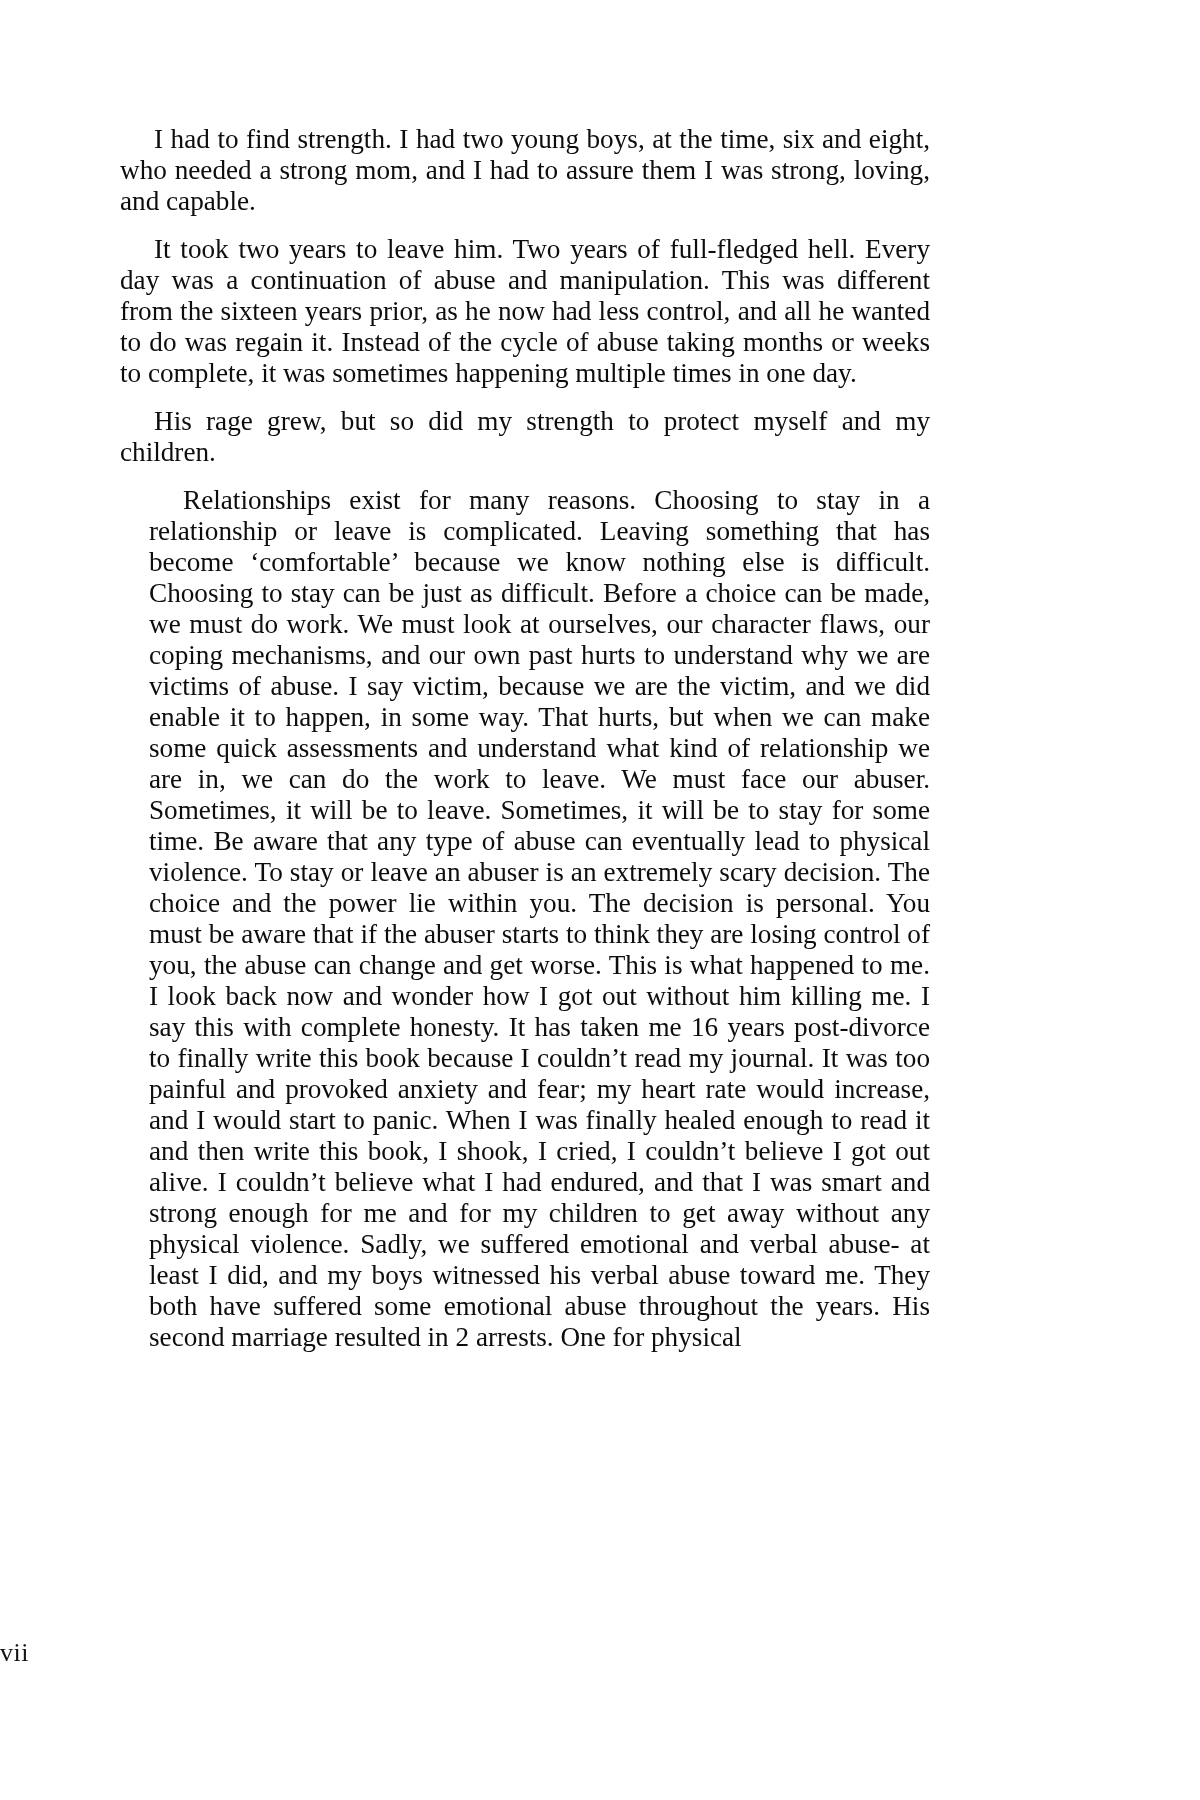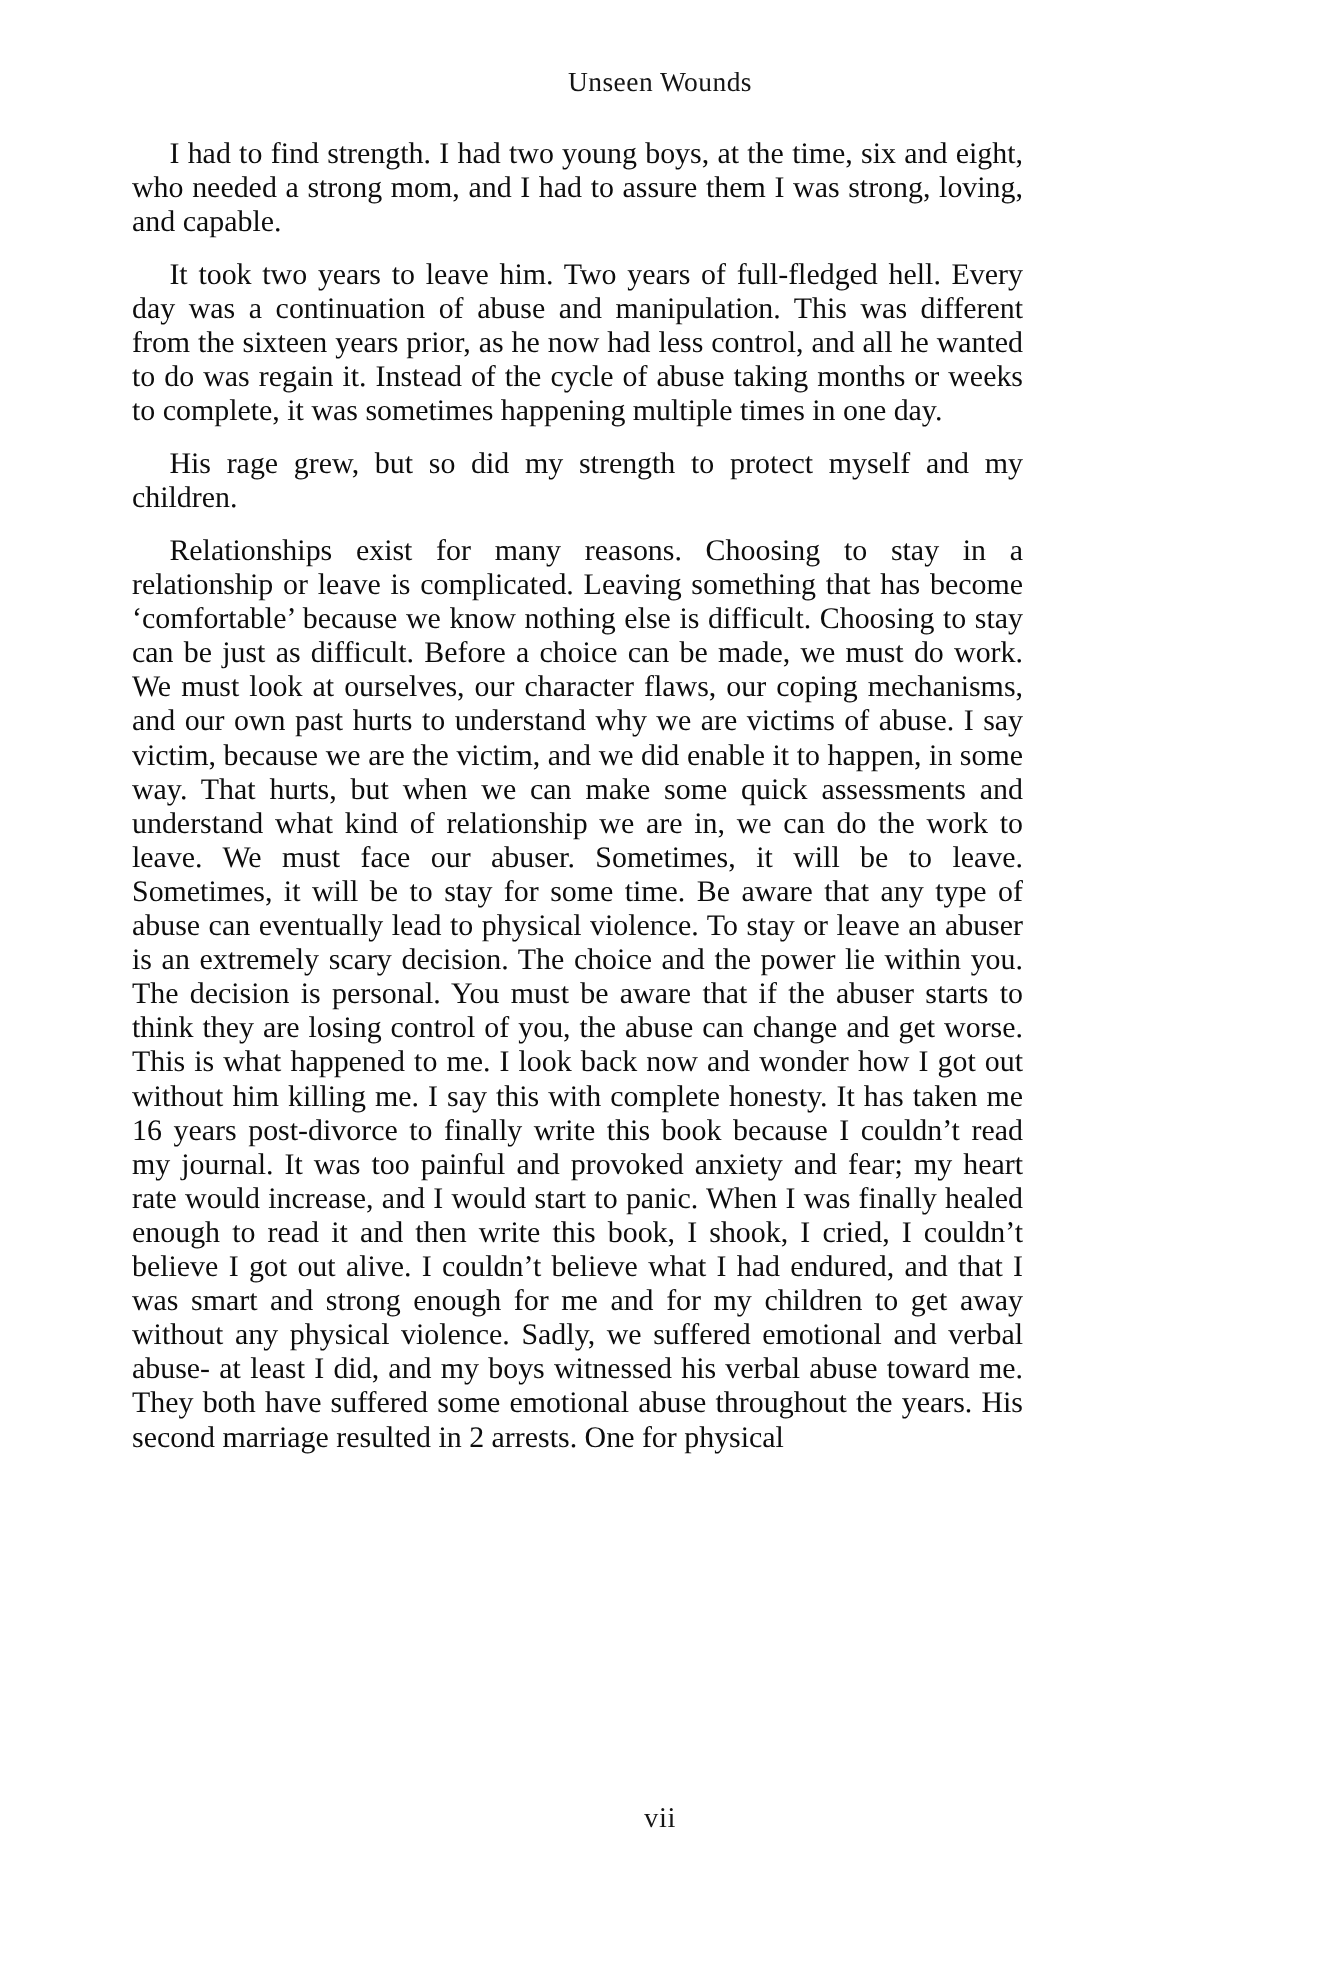--- a/index.html
+++ b/index.html
@@ -44,39 +44,39 @@
     text-justify: inter-word;
     font-size: 27.2px;
     line-height: 31px;
     color: #0d0d0d;
     hyphens: none;
     -webkit-hyphens: none;
   }
 
   .body-paragraph:last-child {
     margin-bottom: 0;
+    margin-left: 29px;
   }
 
   .folio {
     position: absolute;
     top: 1638px;
     left: 0;
     width: 1200px;
-    text-align: center;
+    text-align: left;
     font-size: 26px;
     color: #151515;
     letter-spacing: 0.5px;
   }
 </style>
 </head>
 <body>
 
 <div class="page">
 
-  <div class="running-header">Unseen Wounds</div>
 
   <div class="text-block">
     <p class="body-paragraph">I had to find strength. I had two young boys, at the time, six and eight, who needed a strong mom, and I had to assure them I was strong, loving, and capable.</p>
     <p class="body-paragraph">It took two years to leave him. Two years of full-fledged hell. Every day was a continuation of abuse and manipulation. This was different from the sixteen years prior, as he now had less control, and all he wanted to do was regain it. Instead of the cycle of abuse taking months or weeks to complete, it was sometimes happening multiple times in one day.</p>
     <p class="body-paragraph">His rage grew, but so did my strength to protect myself and my children.</p>
     <p class="body-paragraph">Relationships exist for many reasons. Choosing to stay in a relationship or leave is complicated. Leaving something that has become ‘comfortable’ because we know nothing else is difficult. Choosing to stay can be just as difficult. Before a choice can be made, we must do work. We must look at ourselves, our character flaws, our coping mechanisms, and our own past hurts to understand why we are victims of abuse. I say victim, because we are the victim, and we did enable it to happen, in some way. That hurts, but when we can make some quick assessments and understand what kind of relationship we are in, we can do the work to leave. We must face our abuser. Sometimes, it will be to leave. Sometimes, it will be to stay for some time. Be aware that any type of abuse can eventually lead to physical violence. To stay or leave an abuser is an extremely scary decision. The choice and the power lie within you. The decision is personal. You must be aware that if the abuser starts to think they are losing control of you, the abuse can change and get worse. This is what happened to me. I look back now and wonder how I got out without him killing me. I say this with complete honesty. It has taken me 16 years post-divorce to finally write this book because I couldn’t read my journal. It was too painful and provoked anxiety and fear; my heart rate would increase, and I would start to panic. When I was finally healed enough to read it and then write this book, I shook, I cried, I couldn’t believe I got out alive. I couldn’t believe what I had endured, and that I was smart and strong enough for me and for my children to get away without any physical violence. Sadly, we suffered emotional and verbal abuse- at least I did, and my boys witnessed his verbal abuse toward me. They both have suffered some emotional abuse throughout the years. His second marriage resulted in 2 arrests. One for physical</p>
   </div>
 
   <div class="folio">vii</div>
 

